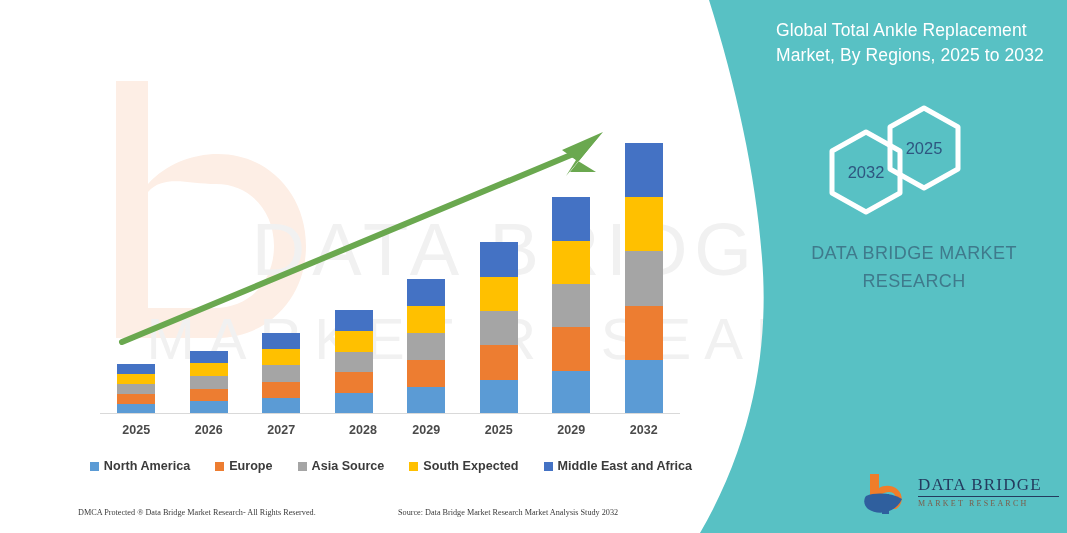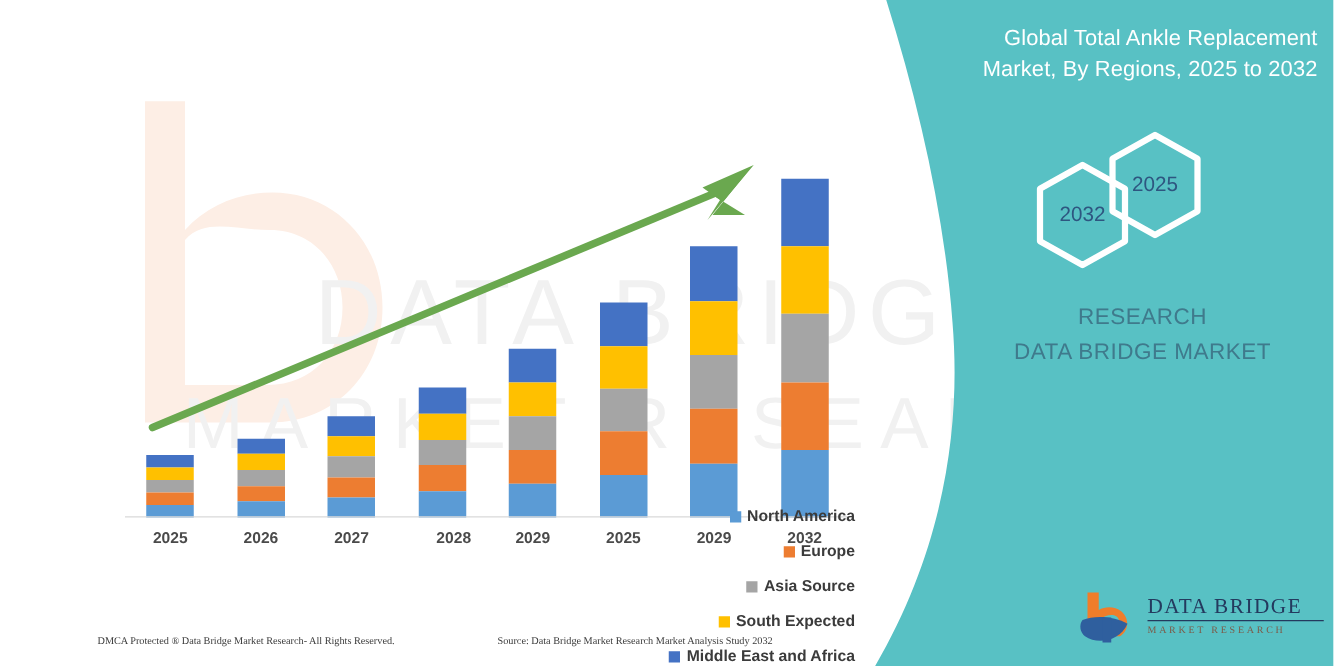--- a/index.html
+++ b/index.html
@@ -31,21 +31,21 @@
     top: 0;
     width: 305px;
     height: 533px;
     z-index: 3;
   }
   .right-title {
     position: absolute;
     left: 14px;
     top: 18px;
     width: 278px;
-    text-align: right;
+    text-align: left;
     color: #ffffff;
     font-size: 17.5px;
     line-height: 1.42;
     font-weight: 400;
     letter-spacing: 0.1px;
   }
   .hex-wrap {
     position: absolute;
     left: 60px;
     top: 105px;
@@ -215,25 +215,24 @@
     font-weight: bold;
   }
 
   .legend {
     position: absolute;
     left: 98px;
     top: 459px;
     width: 586px;
     height: 20px;
     display: flex;
-    align-items: flex-end;
+    align-items: flex-start;
     justify-content: center;
-    gap: 14px;
-    z-index: 4;
-    flex-direction: column;
+    gap: 25px;
+    z-index: 4;
   }
   .legend-item { display: flex; align-items: center; gap: 5px; }
   .legend-swatch { width: 9px; height: 9px; }
   .legend-label {
     color: #3b3b3b;
     font-size: 12.6px;
     font-weight: bold;
     white-space: nowrap;
   }
 
@@ -394,22 +393,22 @@
       </div>
       <div class="hex hex-2025">
         <svg viewBox="0 0 76 86" xmlns="http://www.w3.org/2000/svg">
           <polygon points="38,3 72,22 72,64 38,83 4,64 4,22" fill="none" stroke="#ffffff" stroke-width="5" stroke-linejoin="round"></polygon>
         </svg>
         <div class="hex-label">2025</div>
       </div>
     </div>
 
     <div class="brand-lines">
+      <div>DATA BRIDGE MARKET</div>
       <div>RESEARCH</div>
-      <div>DATA BRIDGE MARKET</div>
     </div>
 
     <div class="logo">
       <div class="logo-mark">
         <svg viewBox="0 0 52 46" xmlns="http://www.w3.org/2000/svg">
           <path d="M8 2 L17 2 L17 16 C22 13 30 13 35 17 C42 23 41 33 34 37 L25 37 L25 29 L31 29 C34 27 34 23 31 21 C28 19 22 20 17 24 L17 37 L8 37 Z" fill="#f07d2a"></path>
           <path d="M4 24 C14 20 30 21 40 27 C34 41 16 44 6 37 C2 34 1 28 4 24 Z" fill="#2f5f9e"></path>
           <path d="M20 22 L27 22 L27 42 L20 42 Z" fill="#2f5f9e"></path>
         </svg>
       </div>

